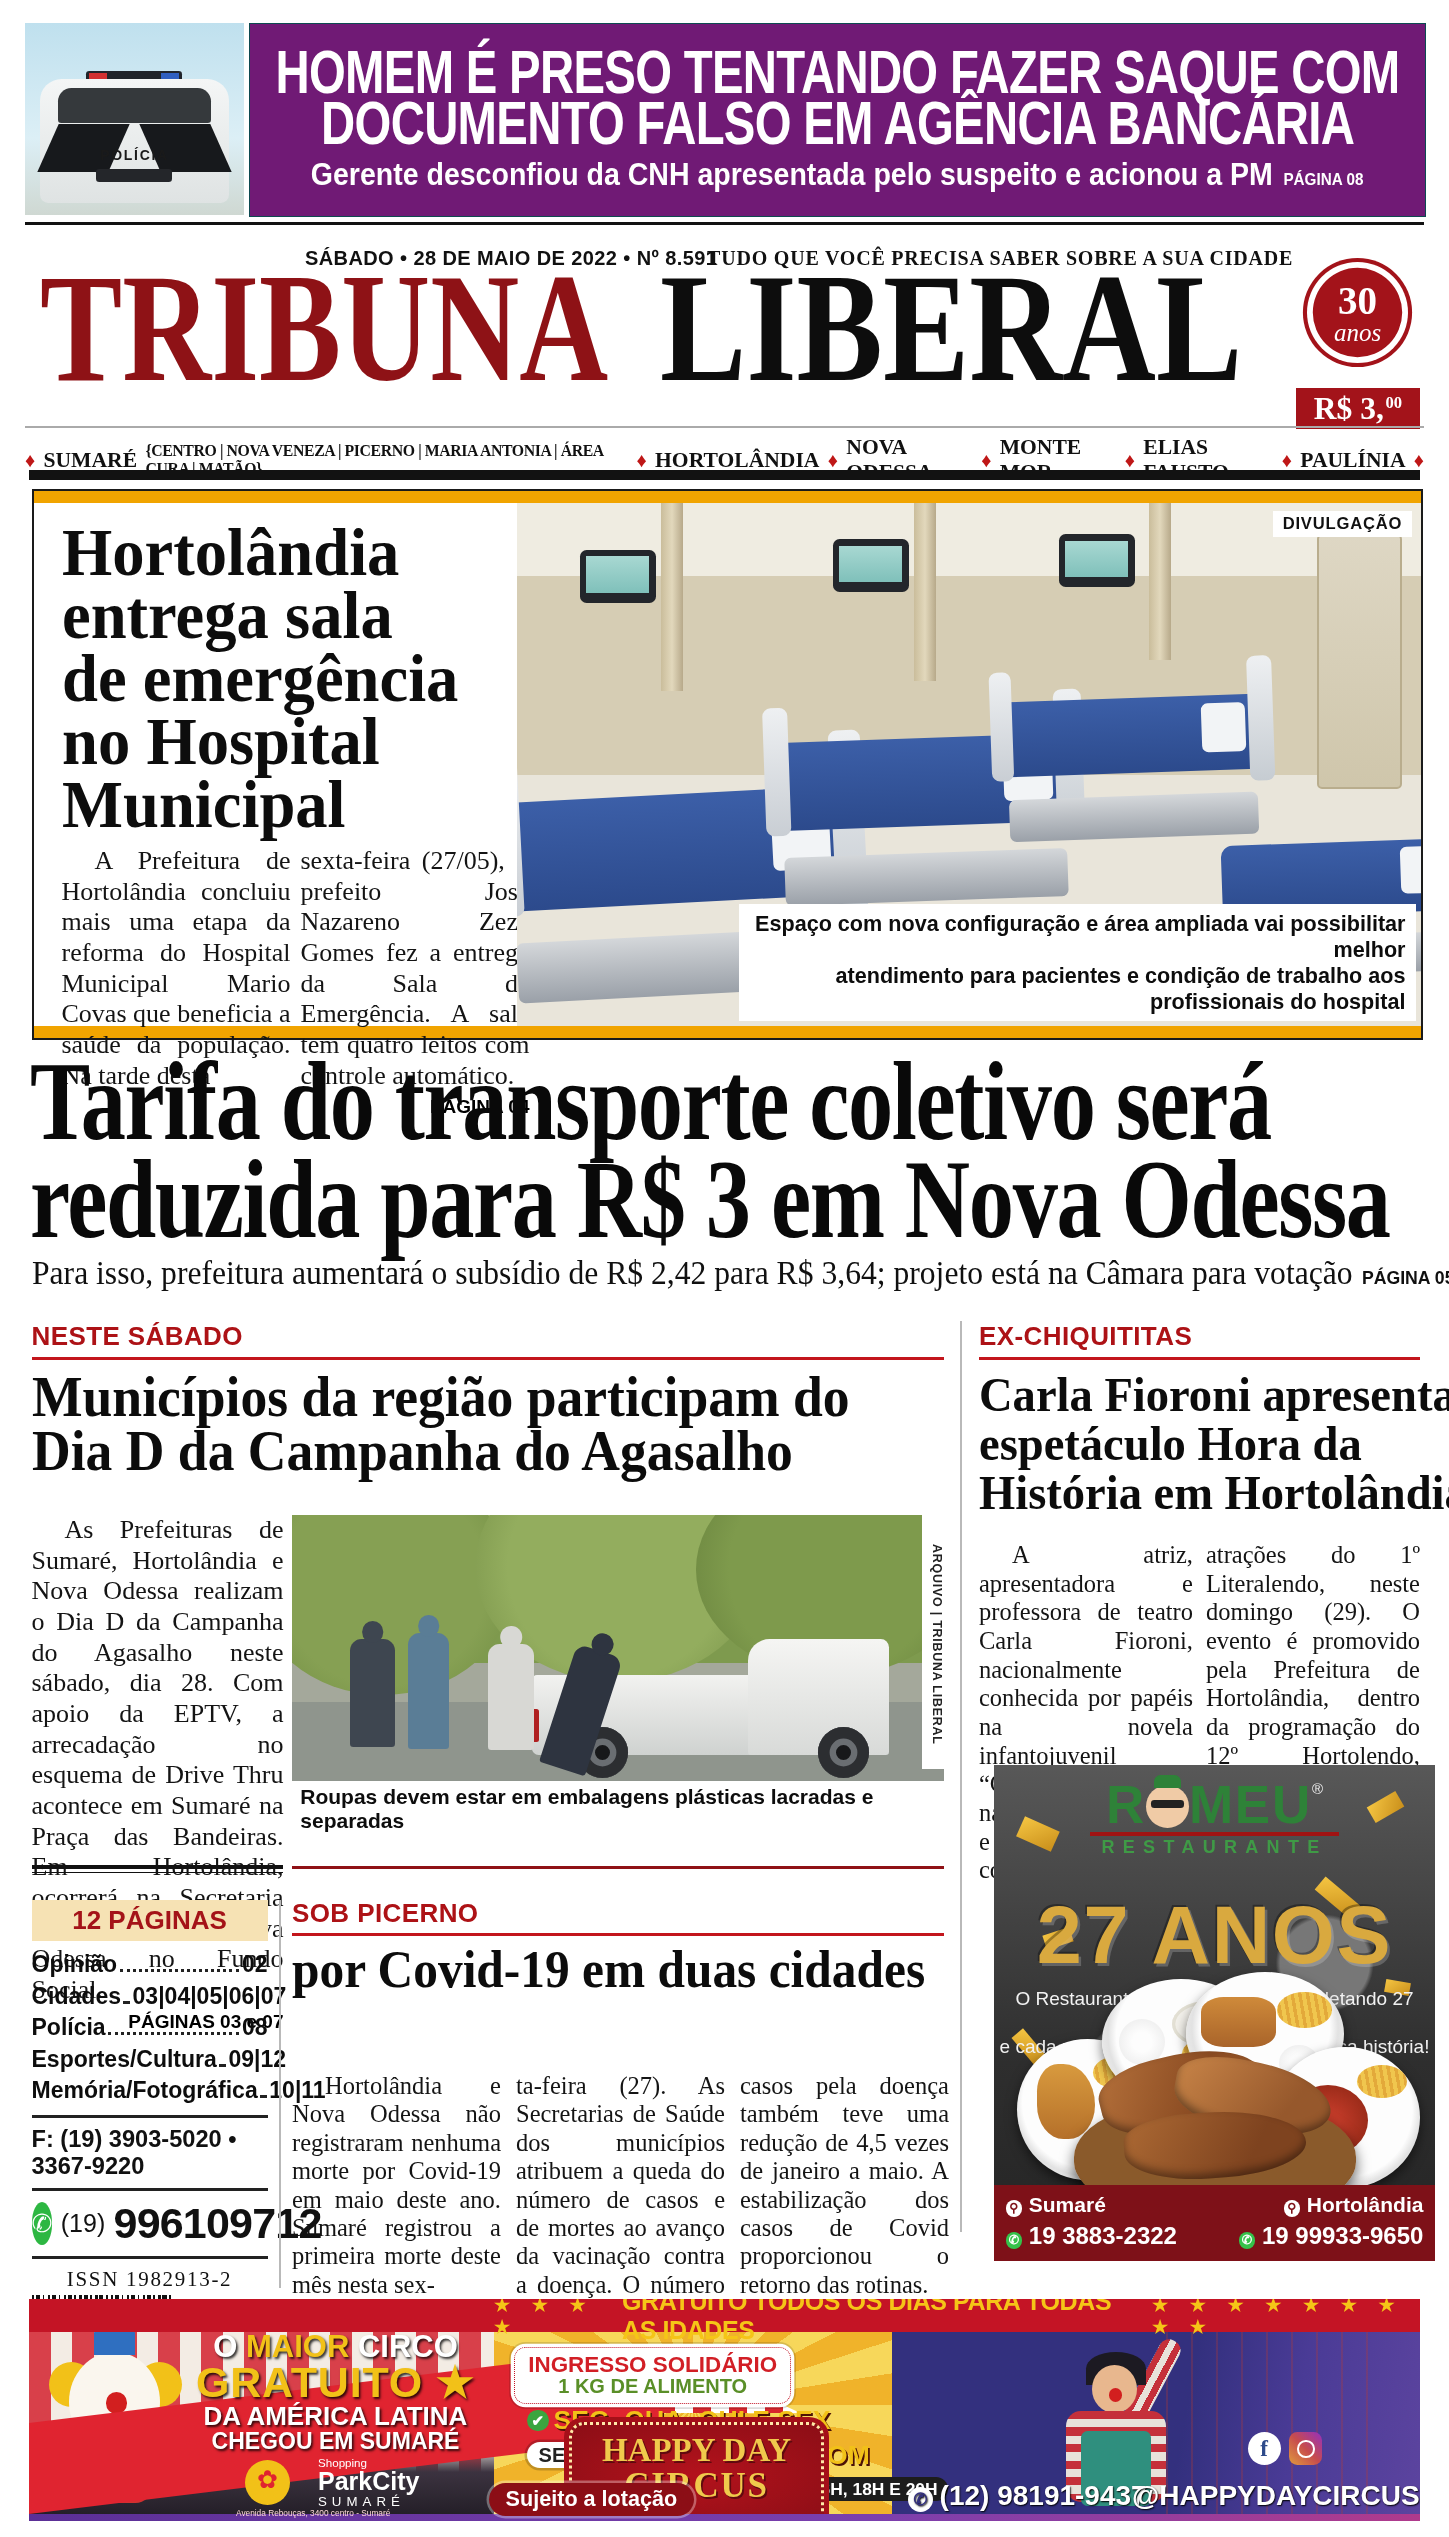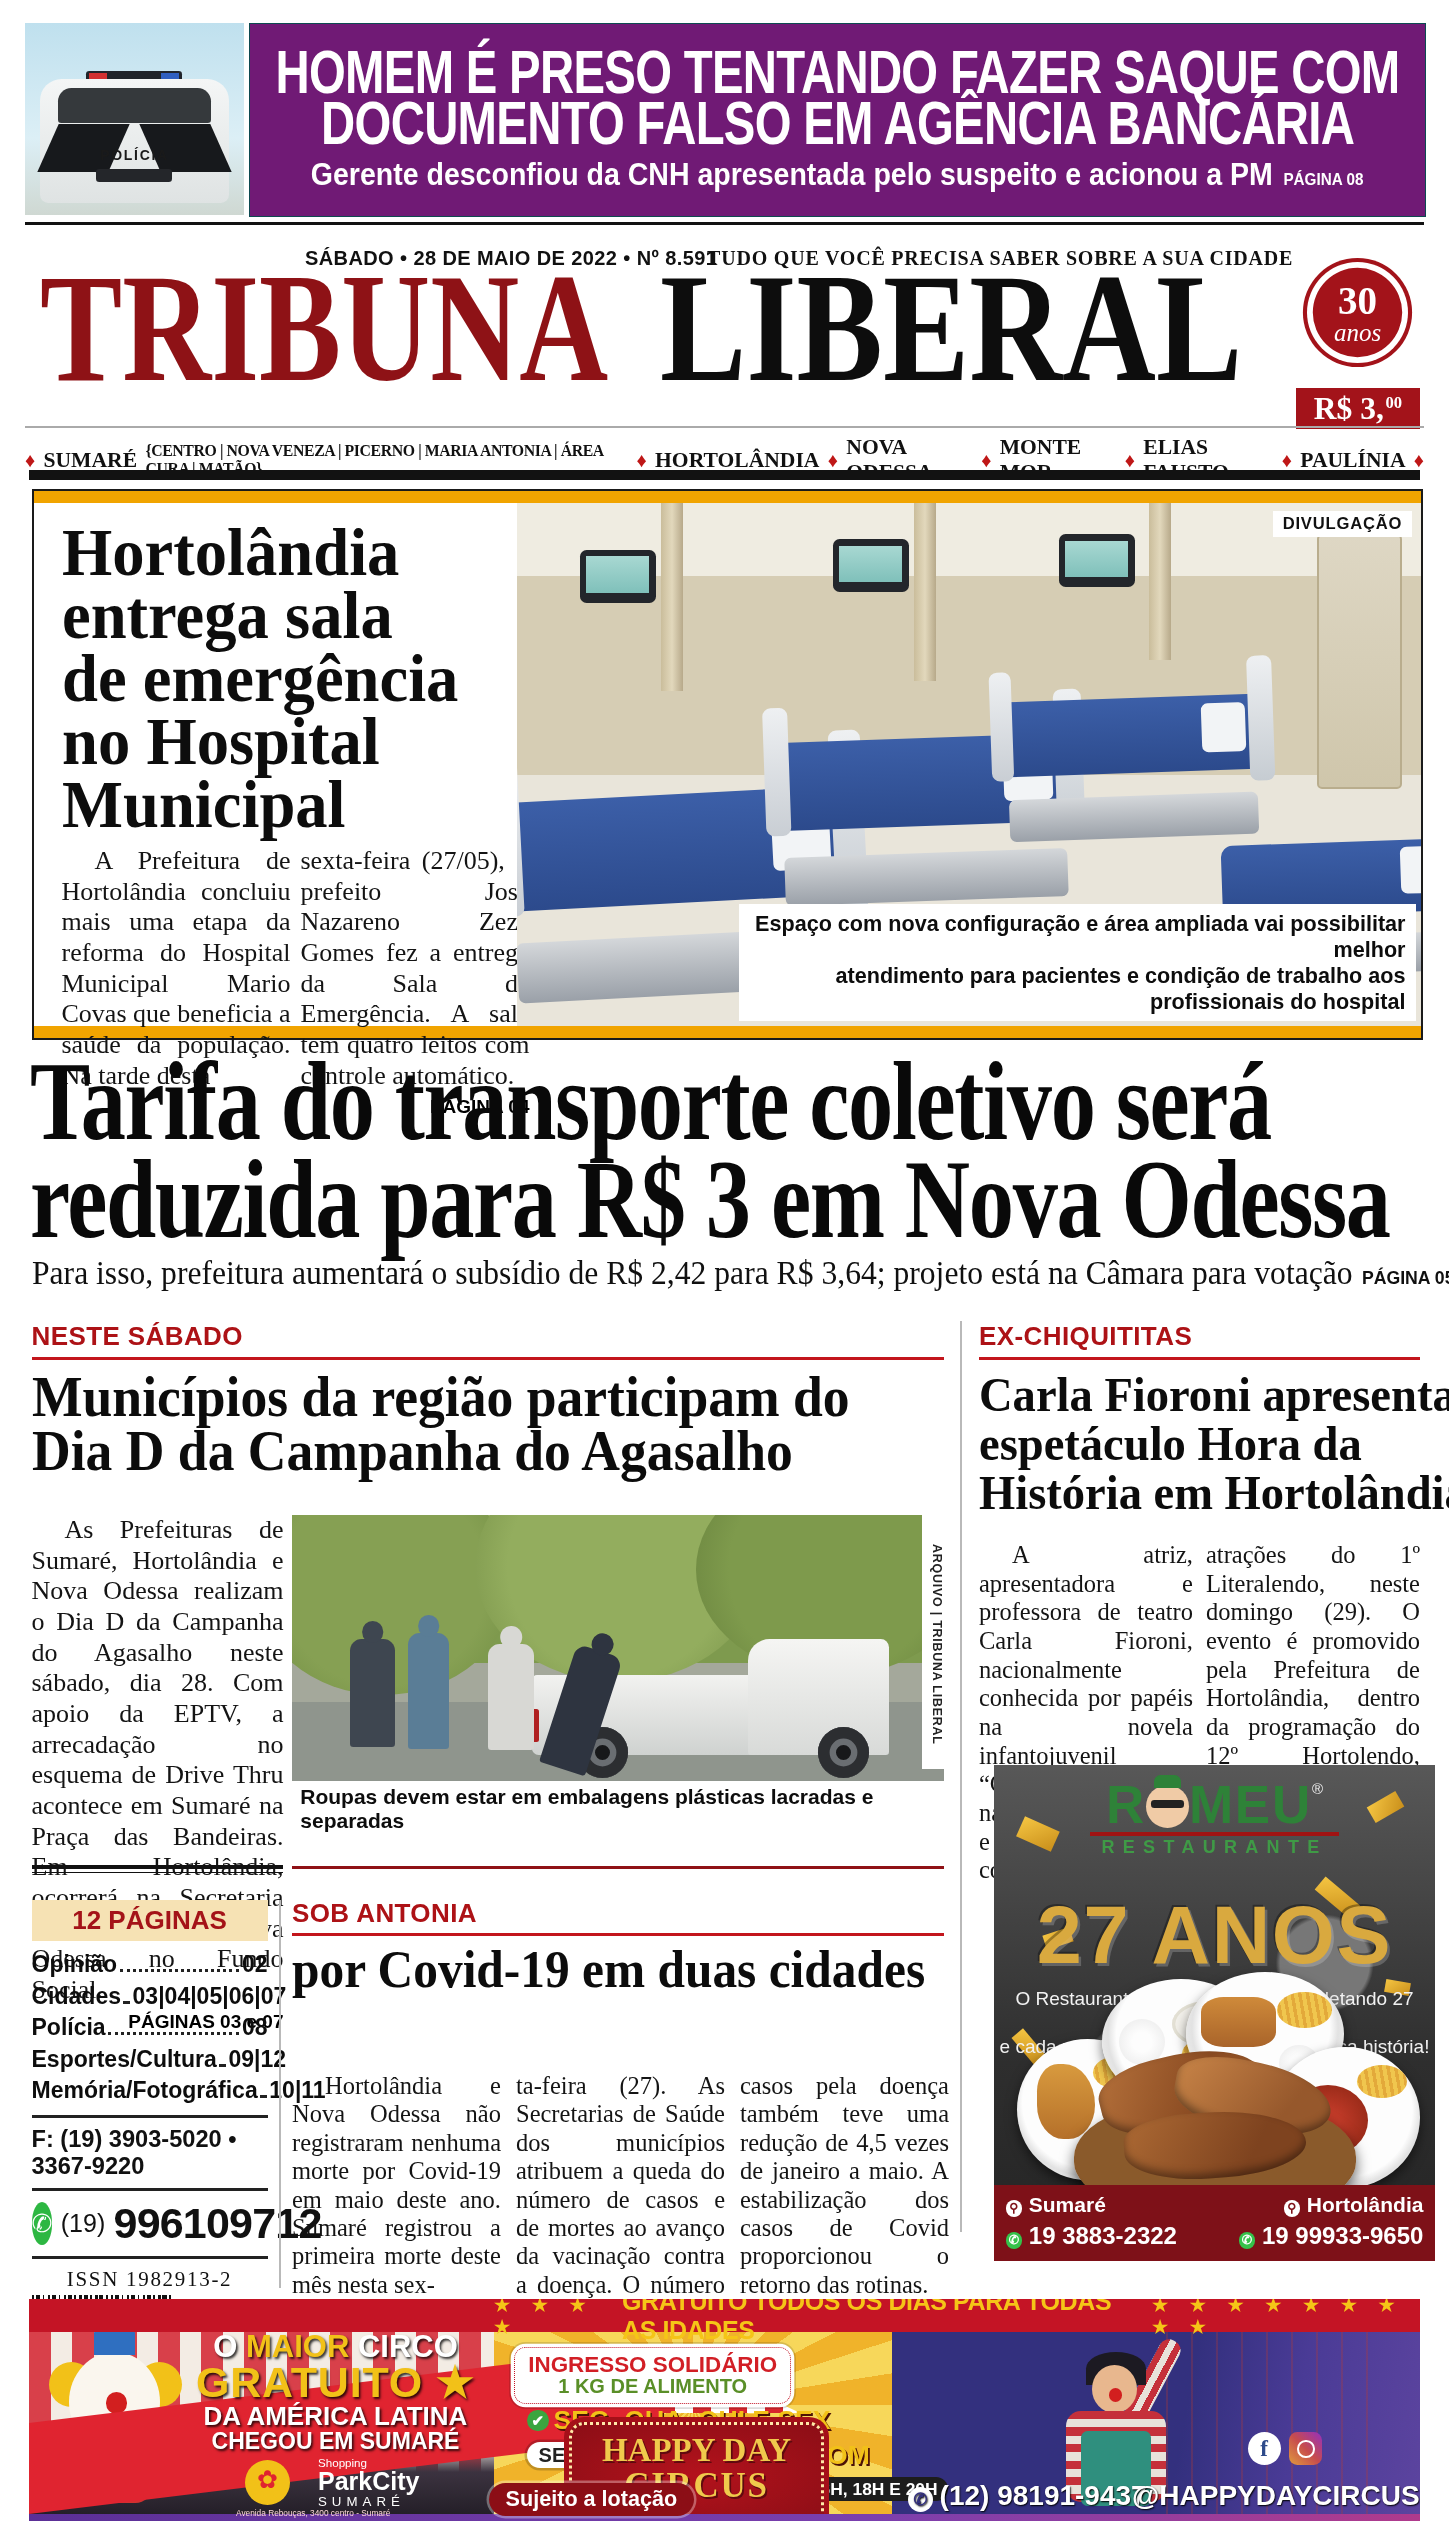--- a/index.html
+++ b/index.html
@@ -485,21 +485,21 @@
         <div class="bc-digits">9 771982 913008</div>
       </div>
       <div style="flex:1;">
         <div class="bars2"></div>
         <div class="bc-digits" style="text-align:center;">04132</div>
       </div>
     </div>
   </div>
   <div class="abs vdiv" style="left:279px;top:1900px;height:388px;"></div>
 
-  <div class="abs kicker" style="left:292px;top:1898px;">SOB ANTONIA</div>
+  <div class="abs kicker" style="left:292px;top:1898px;">SOB PICERNO</div>
   <div class="abs krule" style="left:292px;top:1933px;width:652px;"></div>
   <div class="abs cov-h serif">
     <div><span class="condX" style="transform:scaleX(.95);">por Covid-19 em duas cidades</span></div>
   </div>
   <div class="abs cov-col jbody cov-body indent" style="left:292px;">Hortolândia e Nova Odessa não registraram nenhuma morte por Covid-19 em maio deste ano. Sumaré registrou a primeira morte deste mês nesta sex-</div>
   <div class="abs cov-col jbody cov-body" style="left:516px;">ta-feira (27). As Secretarias de Saúde dos municípios atribuem a queda do número de casos e de mortes ao avanço da vacinação contra a doença. O número de</div>
   <div class="abs cov-col jbody cov-body" style="left:740px;">
     <span>casos pela doença também teve uma redução de 4,5 vezes de janeiro a maio. A estabilização dos casos de Covid proporcionou o retorno das rotinas.</span>
     <span class="pageref">PÁGINA 06</span>
   </div>

